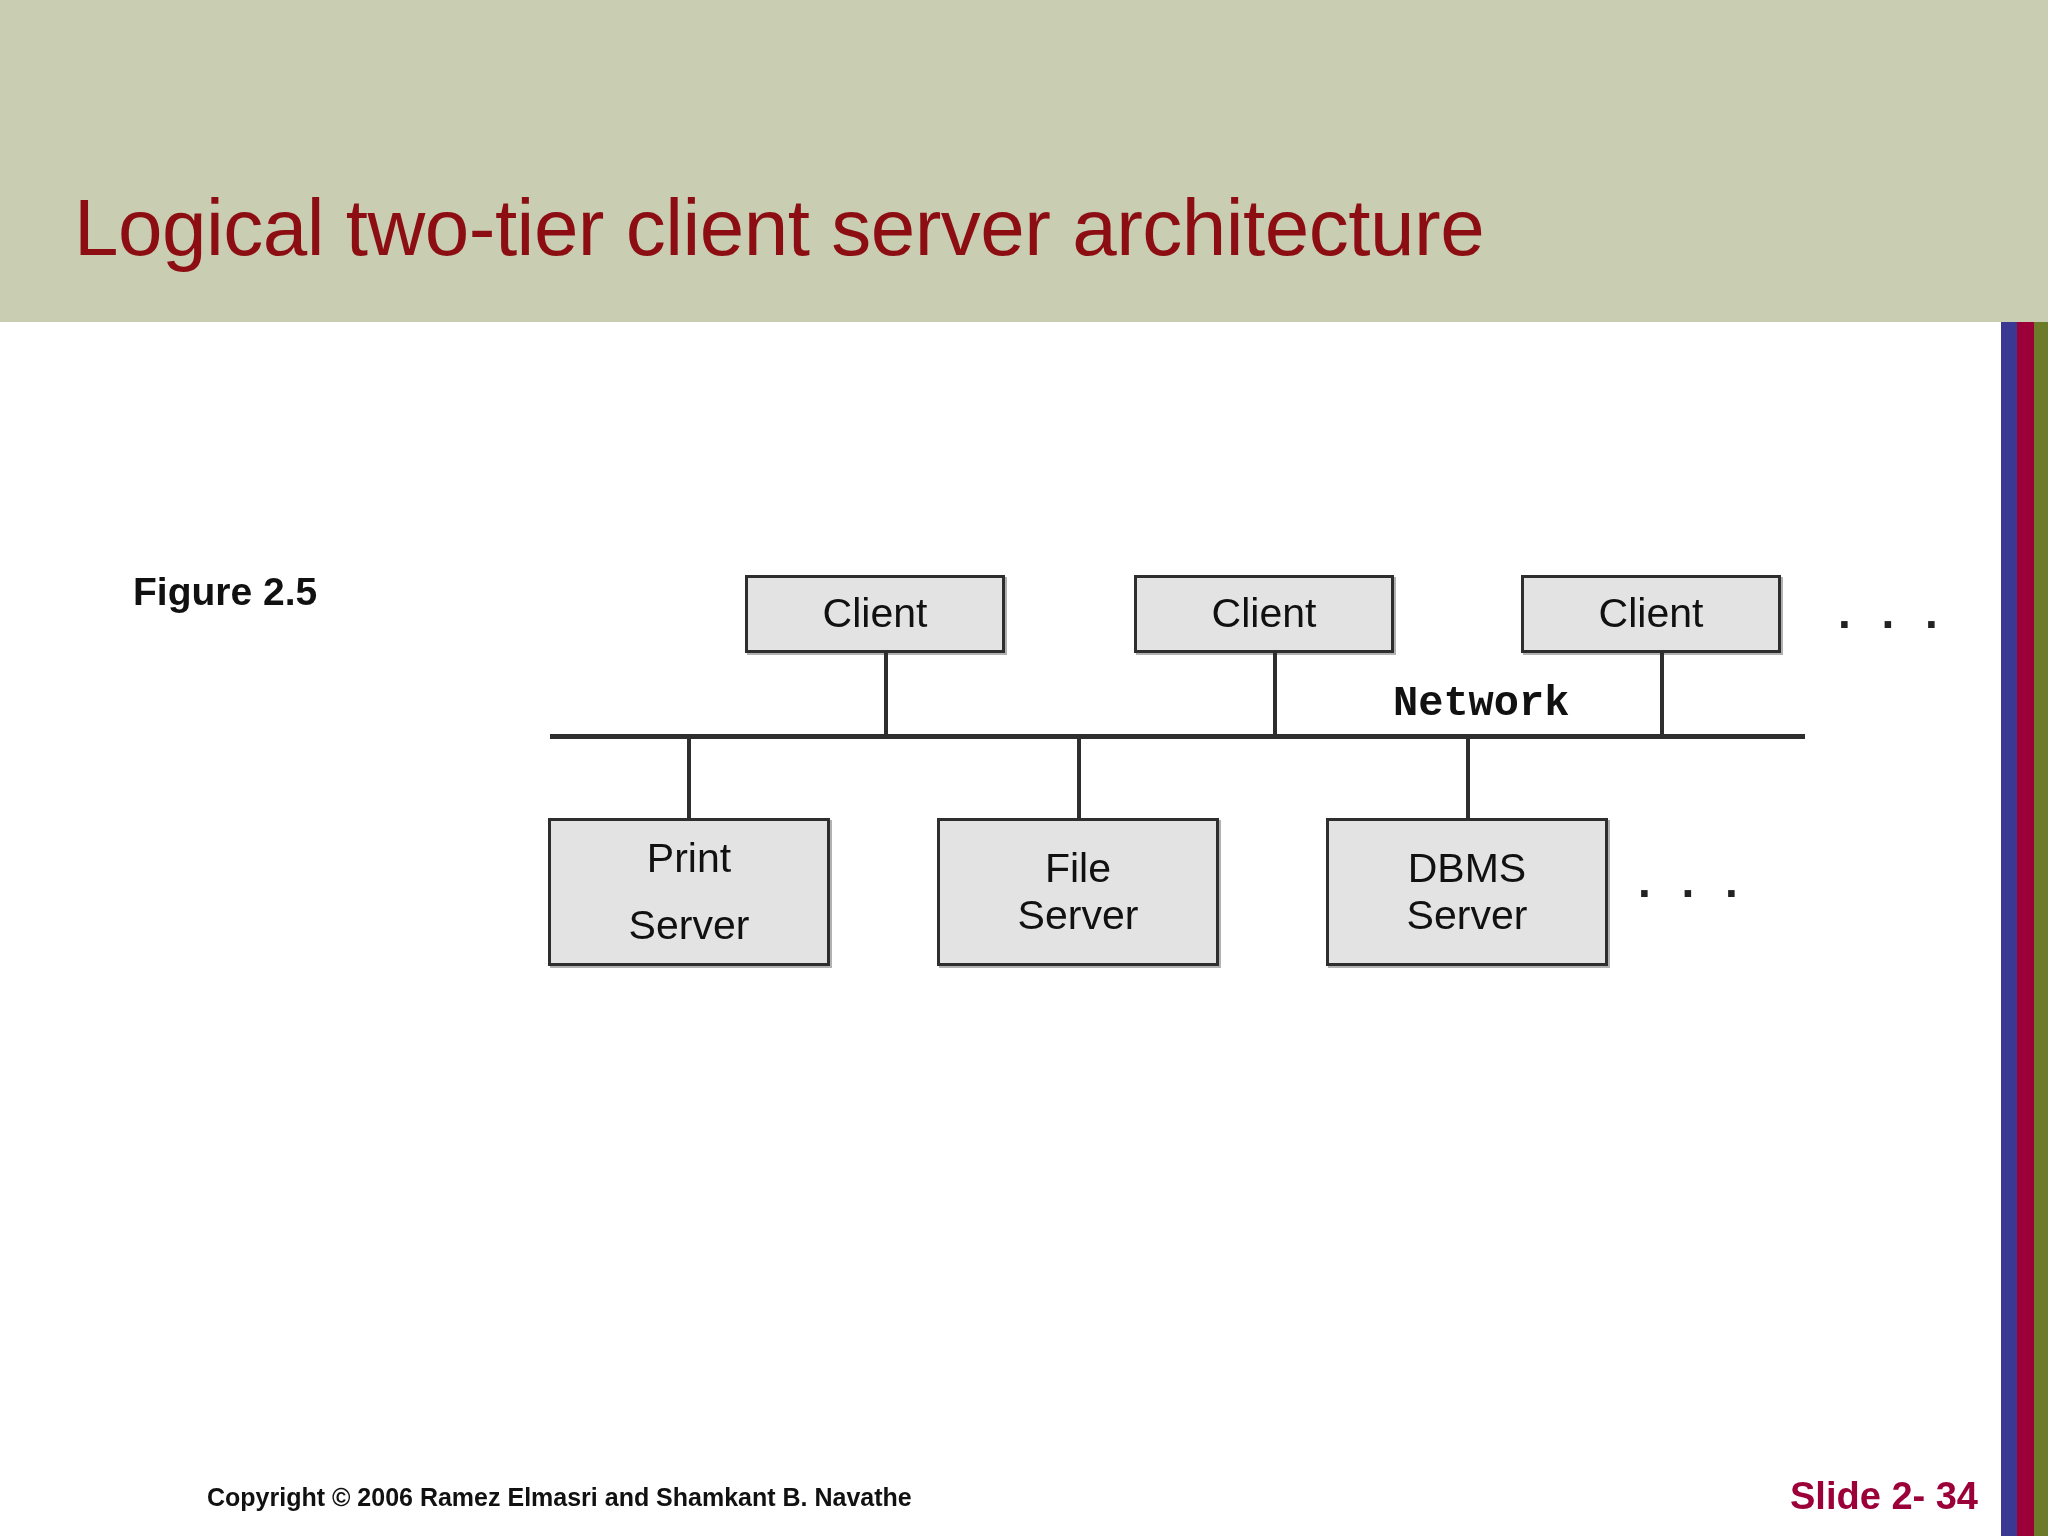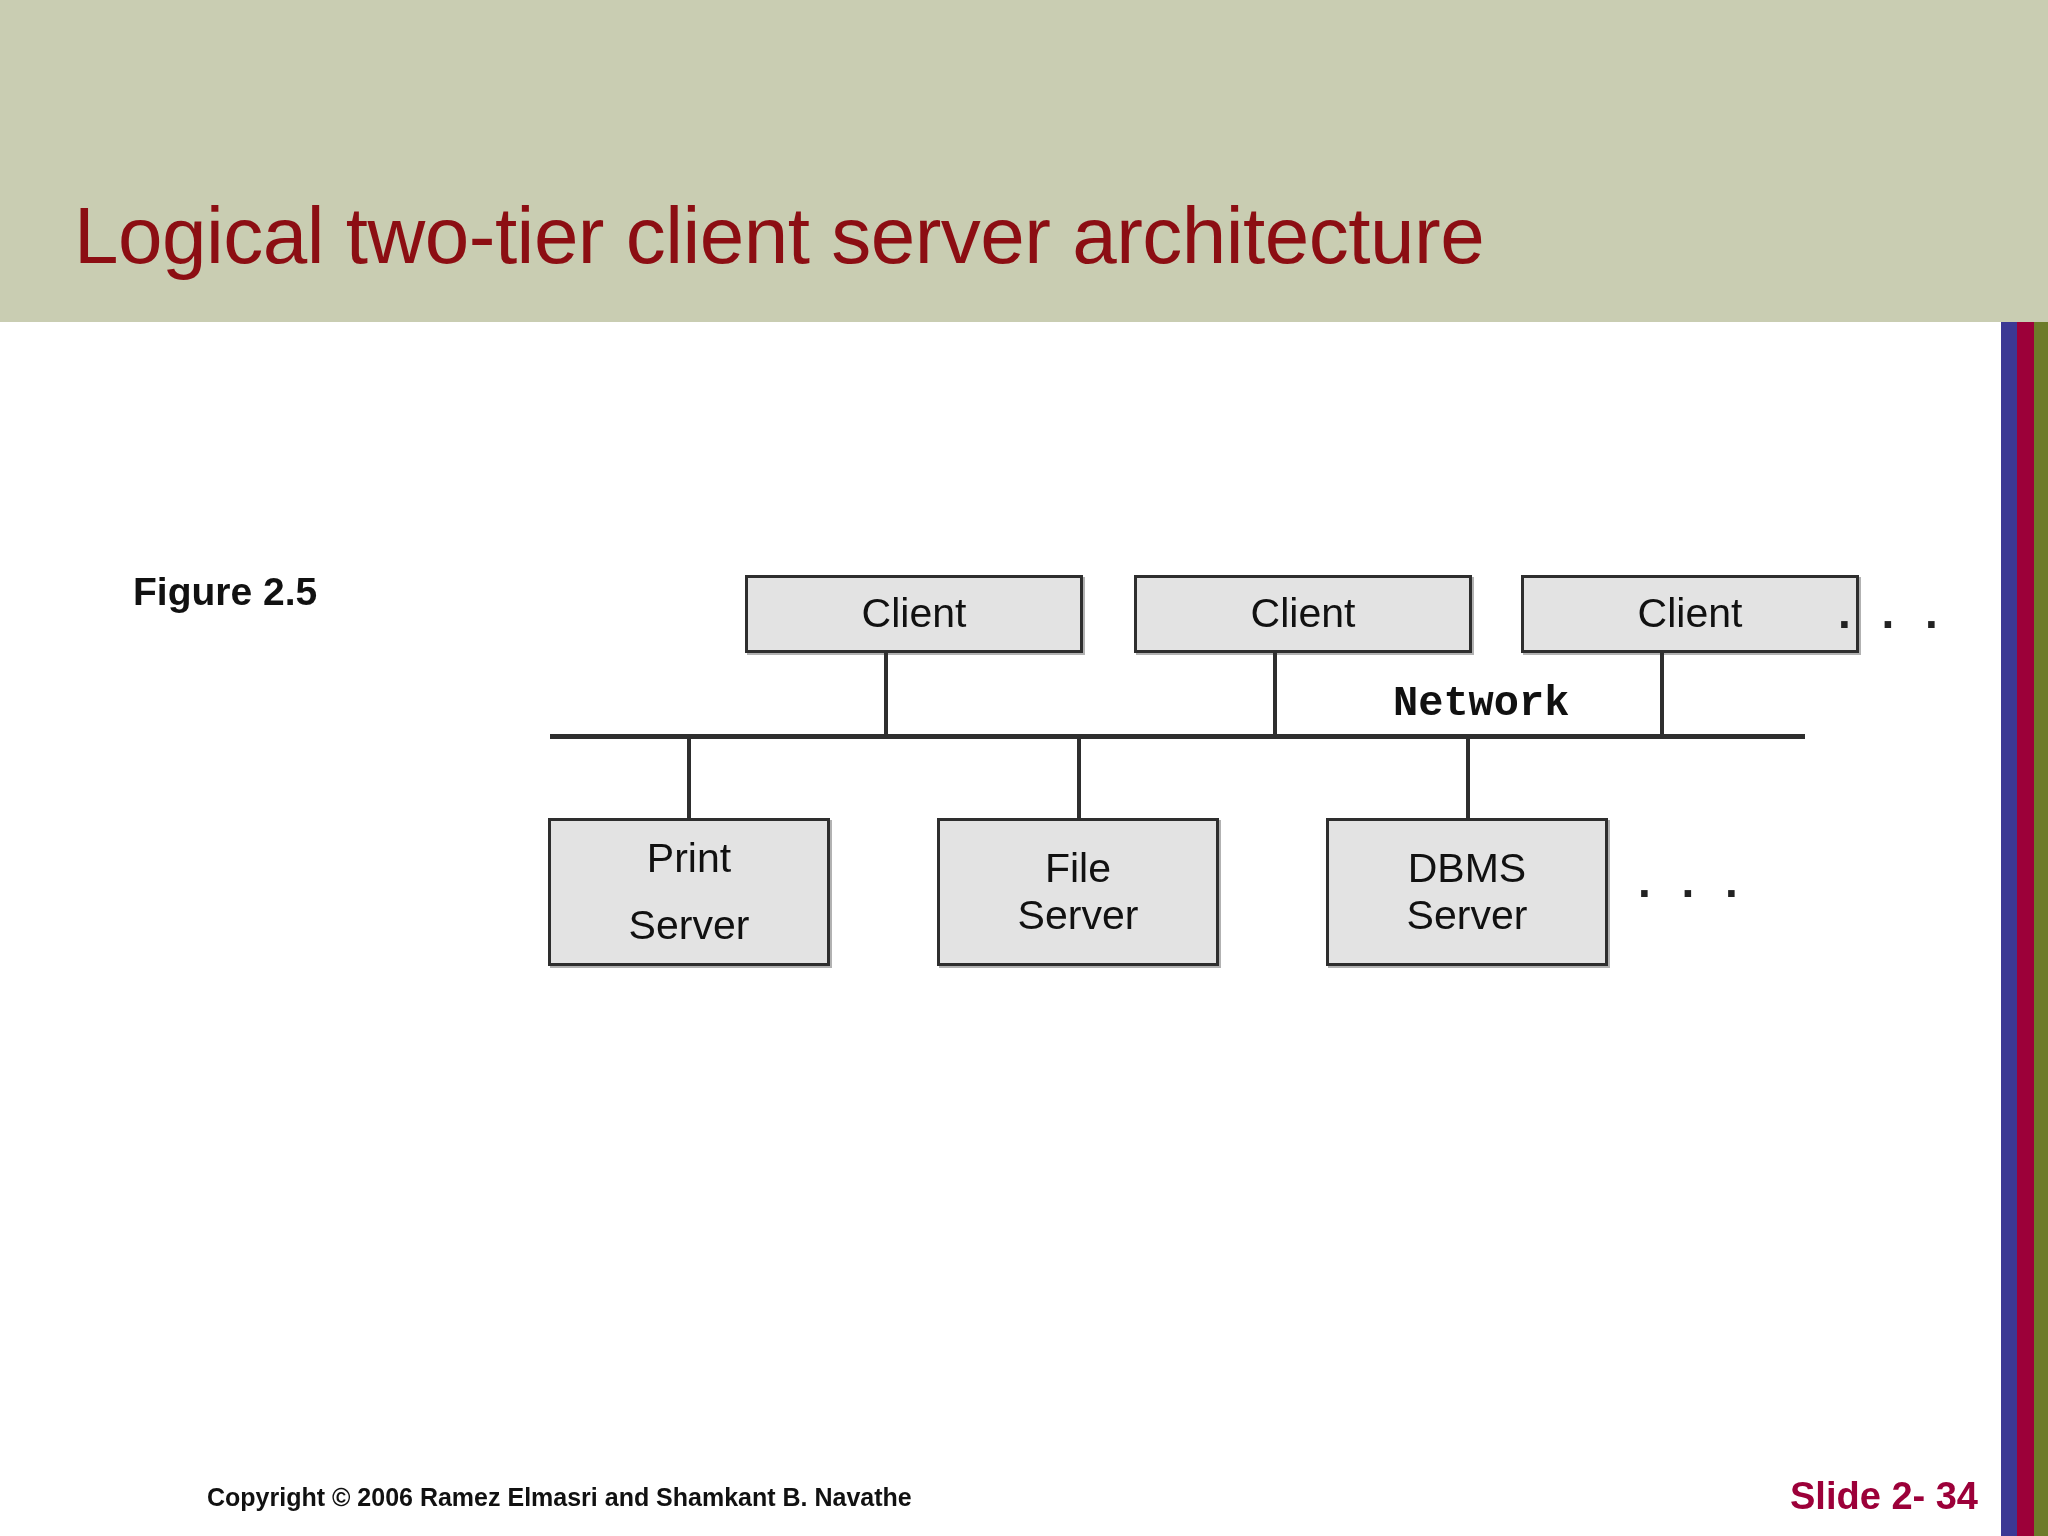--- a/index.html
+++ b/index.html
@@ -20,21 +20,21 @@
     position: absolute;
     left: 0;
     top: 0;
     width: 2048px;
     height: 322px;
     background: #c9cdb2;
   }
   .slide-title {
     position: absolute;
     left: 74px;
-    top: 196px;
+    top: 188px;
     font-family: "Liberation Sans", sans-serif;
     font-size: 80px;
     font-weight: 400;
     color: #8c0e13;
     letter-spacing: -0.5px;
     white-space: nowrap;
     line-height: 1;
   }
 
   
@@ -94,21 +94,21 @@
     align-items: center;
     justify-content: center;
     font-family: "Liberation Sans", sans-serif;
     font-size: 41px;
     color: #111111;
     line-height: 1.15;
     box-shadow: 2px 2px 0 rgba(0,0,0,0.30);
   }
   .node-box .ln { display: block; }
 
-  .client-box { width: 338px; height: 78px; }
+  .client-box { width: 260px; height: 78px; }
 
   .server-box {
     width: 282px;
     height: 148px;
     font-size: 41px;
   }
 
   .conn-line {
     position: absolute;
     background: #2e2e2e;

